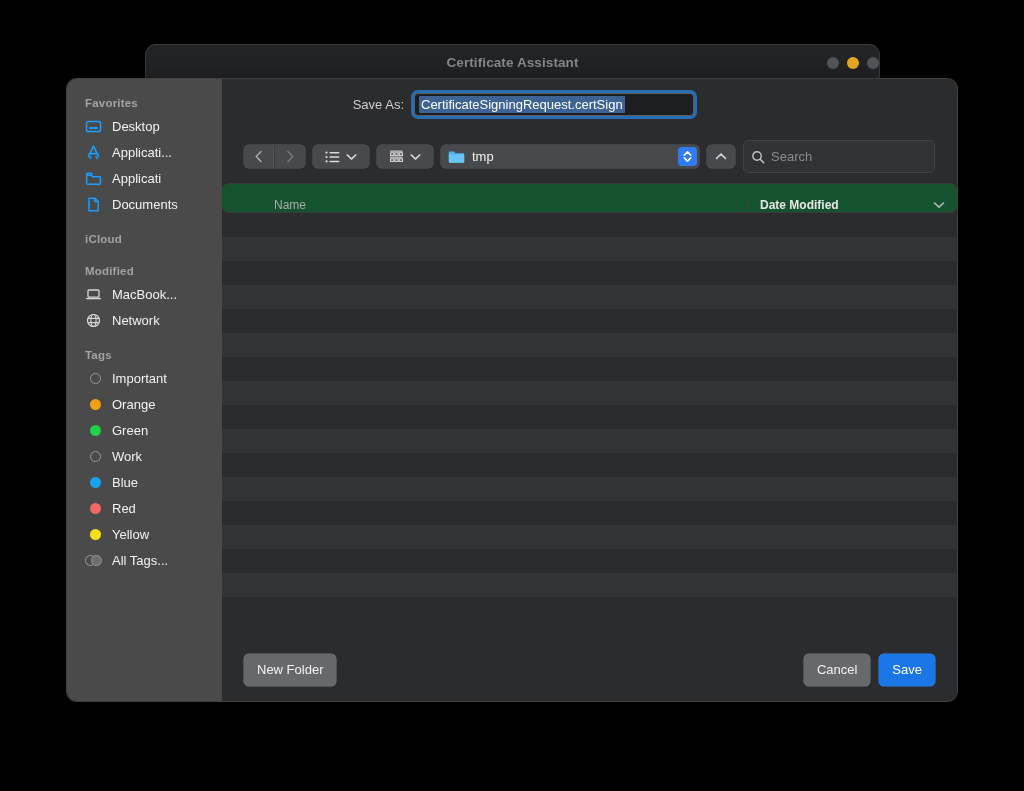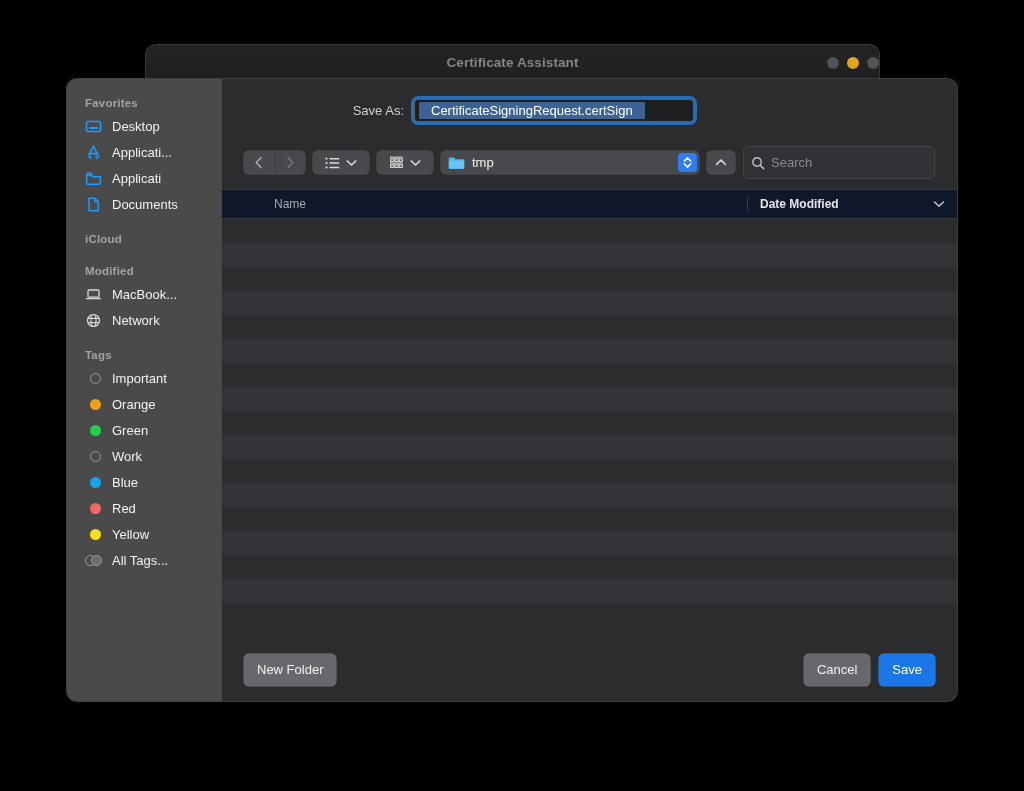--- a/index.html
+++ b/index.html
@@ -122,21 +122,20 @@
     flex: 1 1 auto;
     display: flex;
     flex-direction: column;
     background: #2b2c2e;
     min-width: 0;
   }
 
   
   .form {
     padding: 14px 0 10px 0;
-    margin-top: 6px;
   }
   .frow {
     display: flex;
     align-items: center;
     margin-bottom: 10px;
   }
   .flabel {
     width: 192px;
     text-align: right;
     padding-right: 10px;
@@ -154,21 +153,21 @@
     display: flex;
     align-items: center;
     padding: 0 4px;
     box-shadow: 0 0 0 3px rgba(40,120,205,.85);
     box-sizing: content-box;
   }
   .savetext {
     background: #3d6395;
     color: #ffffff;
     font-size: 13px;
-    padding: 1px 12px;
+    padding: 1px 2px;
     border-radius: 1px;
     white-space: nowrap;
   }
   .tagsfield {
     width: 276px;
     height: 23px;
     background: #313235;
     border: 1px solid #434447;
     border-radius: 4px;
   }
@@ -237,26 +236,27 @@
     display: flex; align-items: center;
     padding-left: 7px;
     box-sizing: border-box;
     gap: 6px;
   }
   .searchph { color: #8a8b8d; font-size: 13px; }
 
   
   .listhead {
     display: flex;
-    align-items: center;
+    align-items: flex-end;
     height: 28px;
-    background: #0f172a;
+    background: #14532d;
     border-top: 1px solid #3a3b3d;
     border-bottom: 1px solid #3a3b3d;
     font-size: 12px;
+    border-radius: 7px;
   }
   .col-name {
     flex: 1 1 auto;
     padding-left: 52px;
     color: #a9aaac;
     box-sizing: border-box;
   }
   .col-date {
     width: 210px;
     flex: 0 0 210px;

